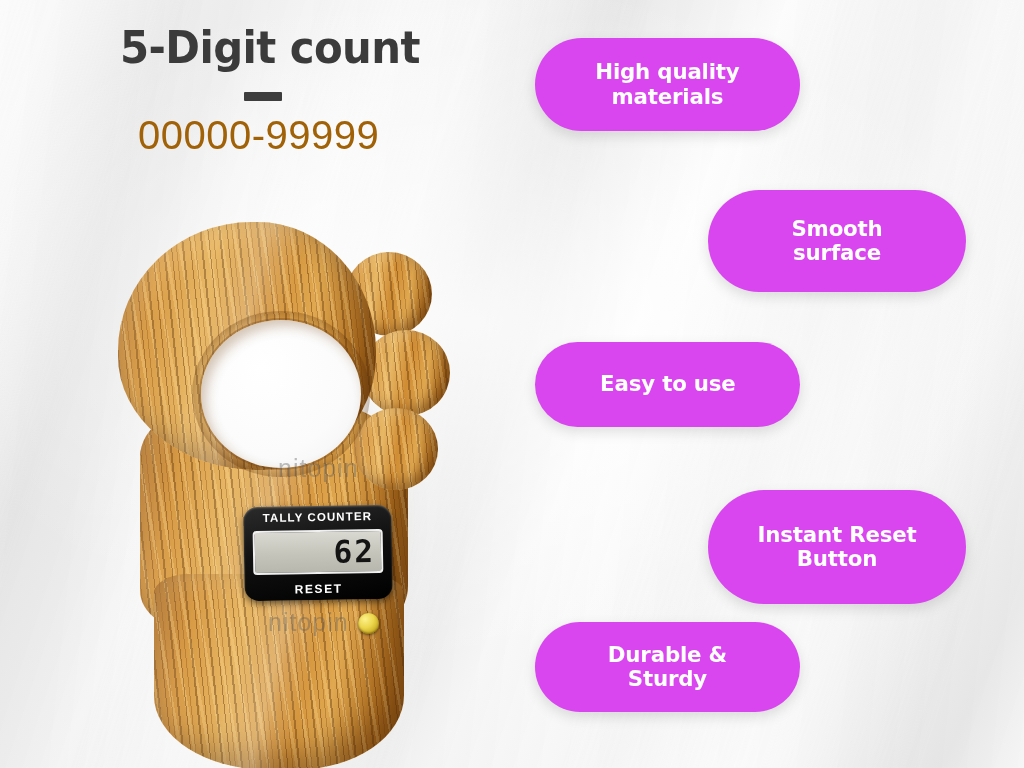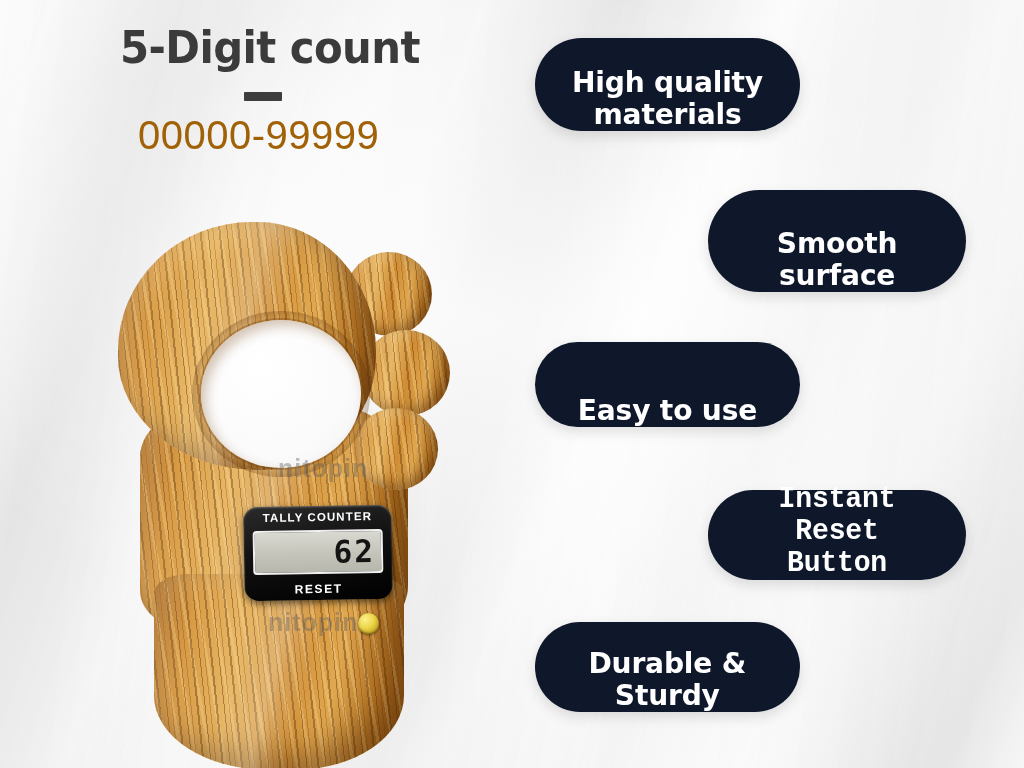--- a/index.html
+++ b/index.html
@@ -50,33 +50,33 @@
   }
   .rule{width:38px;height:9px;background:#3d3d3d;margin:21px 0 0 124px;border-radius:1px;}
   .subline{
     margin-top:14px;font-size:40px;line-height:1;font-weight:400;color:#a16207;
     letter-spacing:.5px;white-space:nowrap;padding-left:18px;
     font-family:"Liberation Sans","DejaVu Sans",sans-serif;
   }
 
   
   .pill{
-    position:absolute;display:flex;align-items:flex-end;justify-content:center;
-    background:#0f172a;border-radius:60px;color:#ffffff;text-align:center;
-    font-weight:700;font-size:29px;line-height:1.1;letter-spacing:-.2px;
+    position:absolute;display:flex;align-items:center;justify-content:center;
+    background:#d946ef;border-radius:60px;color:#ffffff;text-align:center;
+    font-weight:700;font-size:22px;line-height:1.1;letter-spacing:-.2px;
     padding:0 26px;box-sizing:border-box;
     box-shadow:0 5px 13px rgba(0,0,0,.12);
     font-family:"DejaVu Sans","Liberation Sans",sans-serif;
   }
   .pill span{display:block;white-space:pre-line;transform:scaleX(.97);}
 
   #pill-0{left:535px;top:38px;width:265px;height:93px;}
   #pill-1{left:708px;top:190px;width:258px;height:102px;}
   #pill-2{left:535px;top:342px;width:265px;height:85px;}
-  #pill-3{left:708px;top:490px;width:258px;height:90px;font-family:Liberation Mono, monospace;}
+  #pill-3{left:708px;top:490px;width:258px;height:114px;}
   #pill-4{left:535px;top:622px;width:265px;height:90px;}
 
   
   #product{position:absolute;left:96px;top:222px;width:400px;height:548px;}
   .prod-shadow{
     position:absolute;left:40px;top:60px;width:330px;height:470px;
     background:radial-gradient(ellipse 50% 50% at 50% 50%,rgba(60,45,25,.22) 0%,rgba(0,0,0,0) 70%);
     filter:blur(12px);
   }
 
@@ -183,21 +183,21 @@
   
   #reset-btn{
     position:absolute;left:262px;top:391px;width:21px;height:21px;border-radius:50%;
     background:radial-gradient(circle at 34% 30%,#fdf18a 0%,#ecd64b 42%,#c6a81f 78%,#8d7611 100%);
     box-shadow:0 1px 3px rgba(0,0,0,.55),inset 0 -1px 2px rgba(90,70,5,.6);
     z-index:7;
   }
 
   
   .wm{
-    position:absolute;color:rgba(95,95,95,.40);font-weight:700;
+    position:absolute;color:rgba(95,95,95,.40);font-weight:400;
     letter-spacing:1px;z-index:5;pointer-events:none;
     font-family:"Liberation Sans","DejaVu Sans",sans-serif;
     text-align:right;
   }
   #wm-1{left:182px;top:232px;font-size:25px;}
   #wm-2{left:172px;top:386px;font-size:25px;}
 </style>
 </head>
 <body>
 

